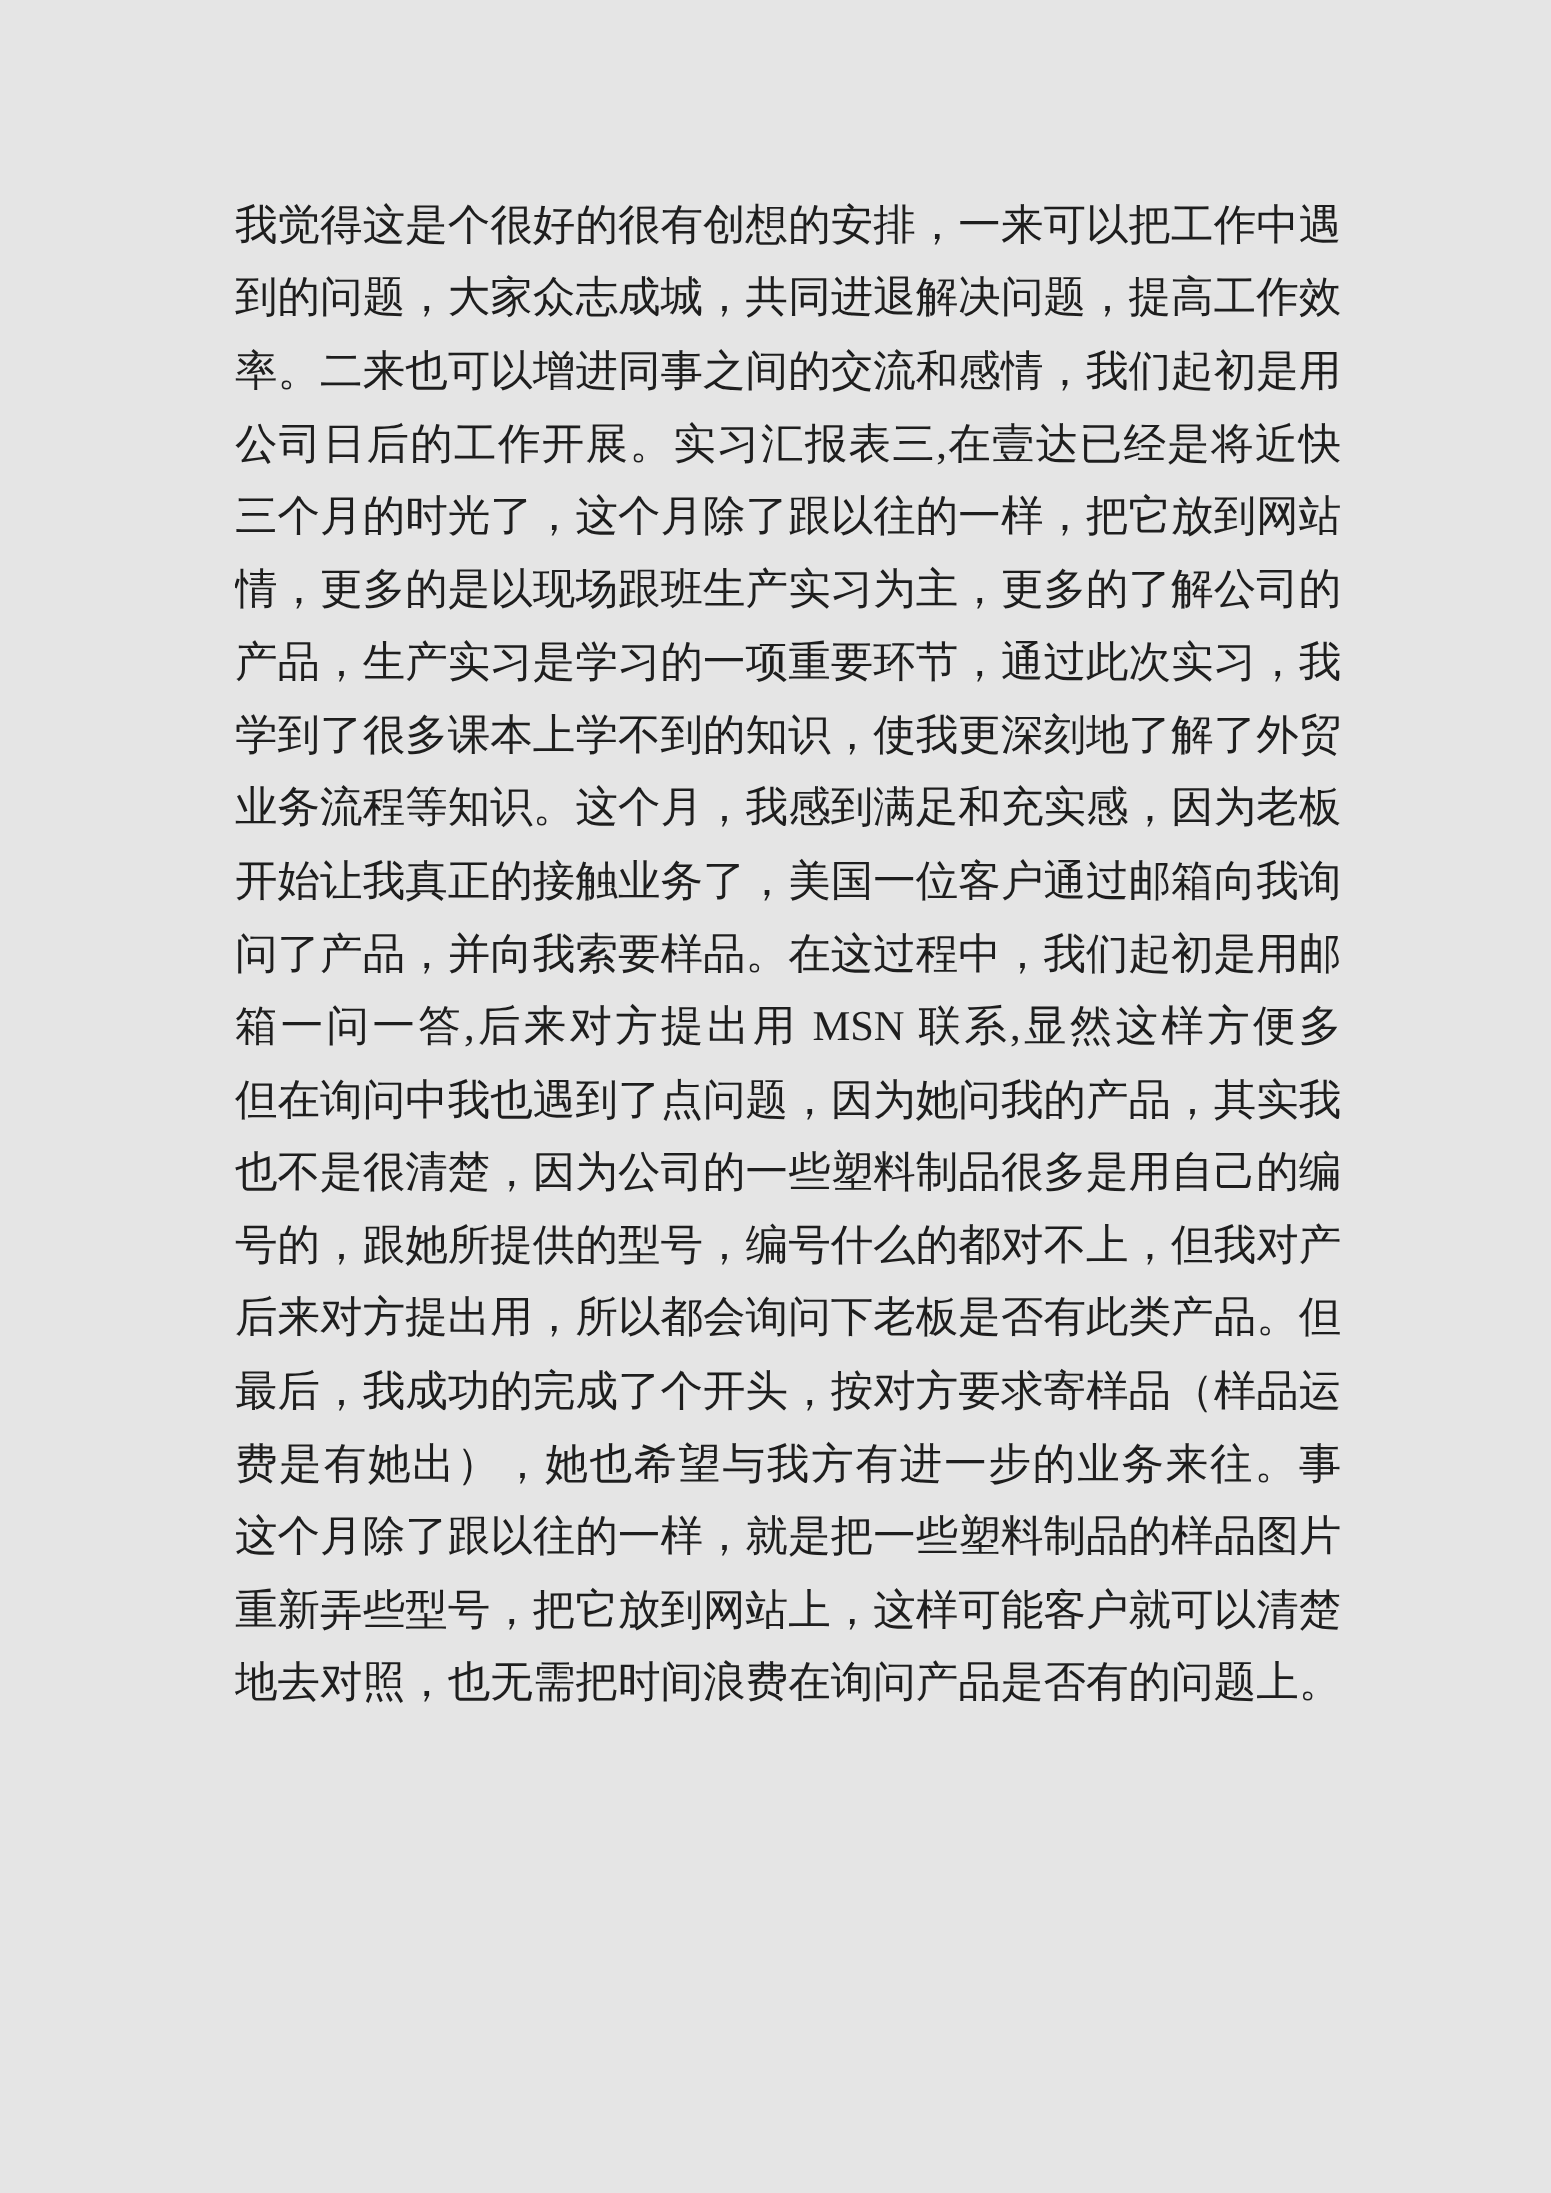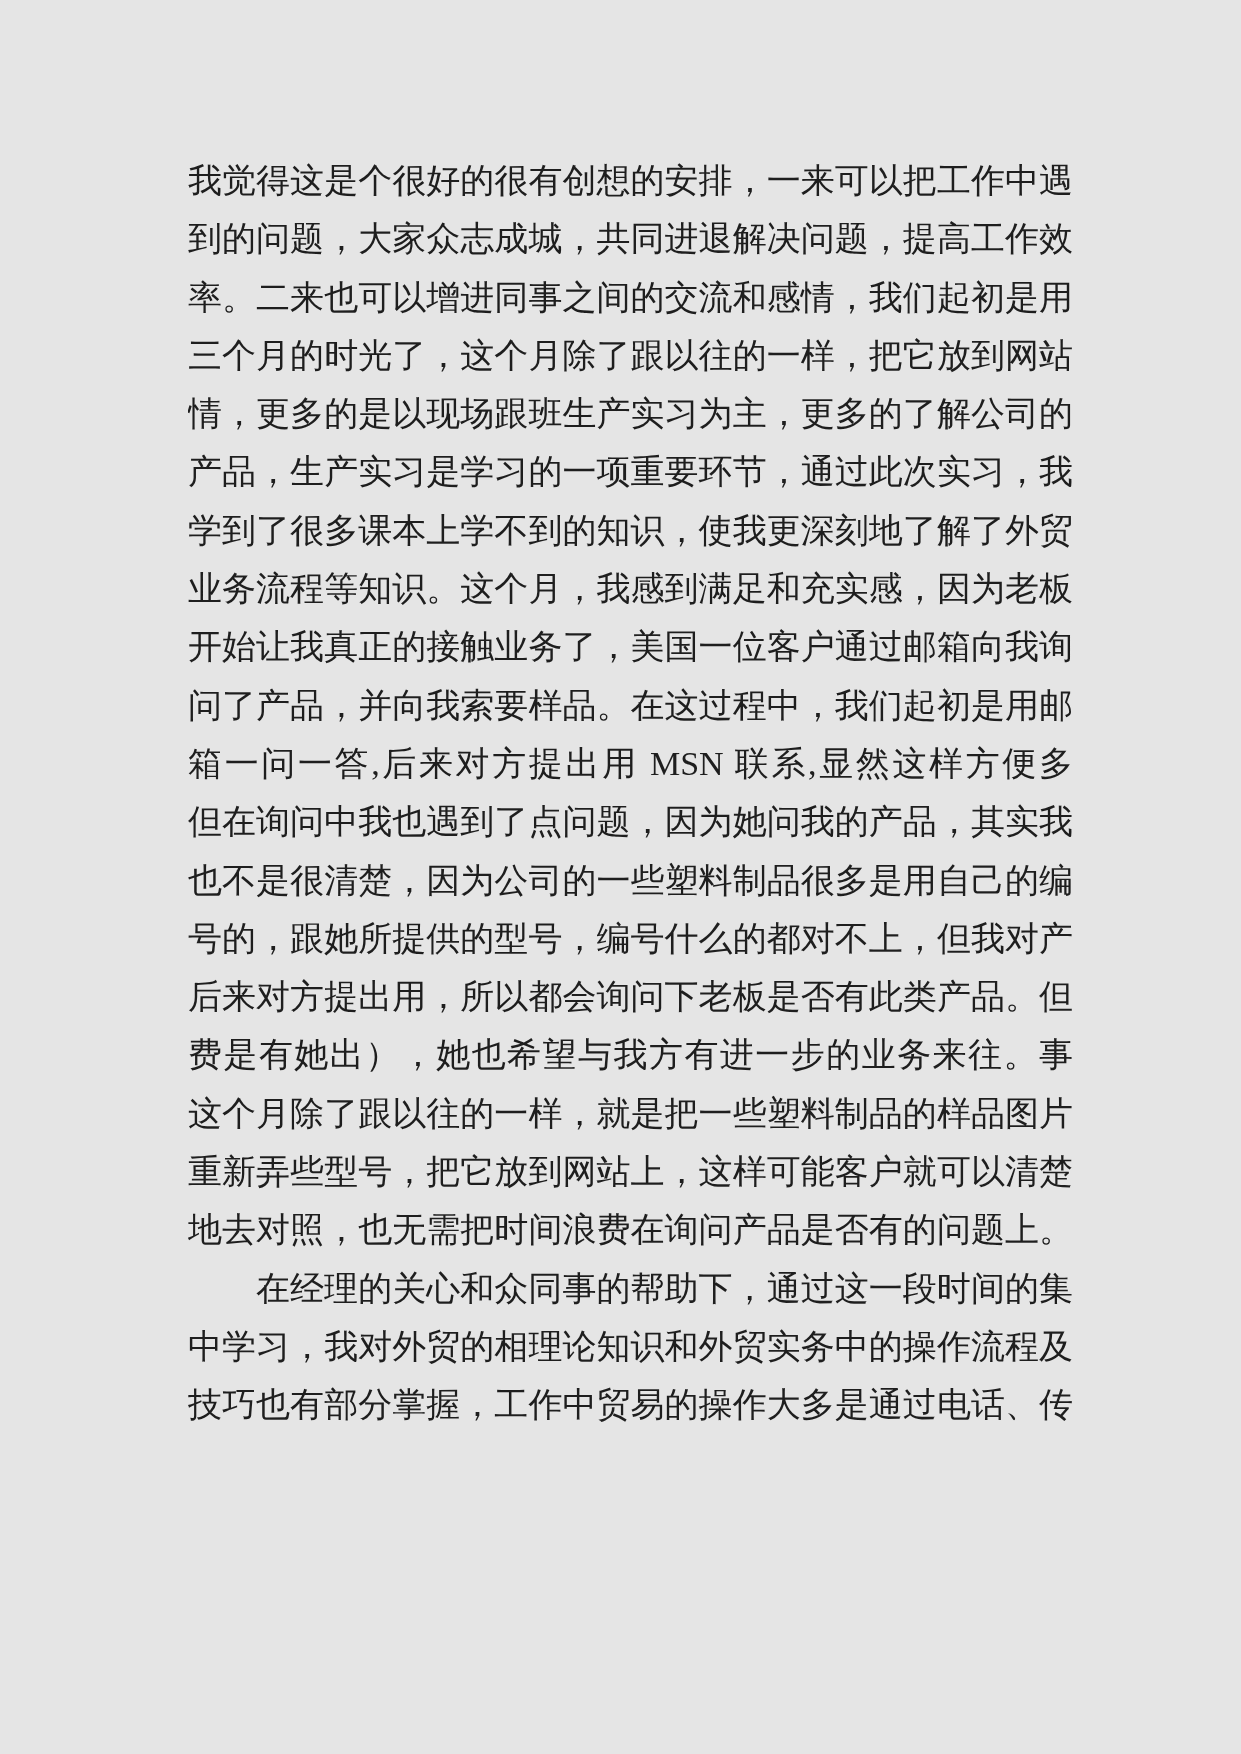--- a/index.html
+++ b/index.html
@@ -43,36 +43,33 @@
 </style>
 </head>
 <body>
 
 <div class="page" style="background: #e5e5e5; padding-left: 46px;">
   <div class="text-block" id="text-block" style="color: rgb(30, 30, 30);">
       <div class="paragraph">
         <div class="text-line">我觉得这是个很好的很有创想的安排，一来可以把工作中遇</div>
         <div class="text-line">到的问题，大家众志成城，共同进退解决问题，提高工作效</div>
         <div class="text-line">率。二来也可以增进同事之间的交流和感情，我们起初是用邮</div>
+        <div class="text-line">公司日后的工作开展。实习汇报表三,在壹达已经是将近快</div>
         <div class="text-line">三个月的时光了，这个月除了跟以往的一样，把它放到网站上</div>
         <div class="text-line">情，更多的是以现场跟班生产实习为主，更多的了解公司的</div>
         <div class="text-line">产品，生产实习是学习的一项重要环节，通过此次实习，我</div>
         <div class="text-line">学到了很多课本上学不到的知识，使我更深刻地了解了外贸</div>
         <div class="text-line">业务流程等知识。这个月，我感到满足和充实感，因为老板</div>
         <div class="text-line">开始让我真正的接触业务了，美国一位客户通过邮箱向我询</div>
         <div class="text-line">问了产品，并向我索要样品。在这过程中，我们起初是用邮</div>
         <div class="text-line">箱一问一答,后来对方提出用 MSN 联系,显然这样方便多了，</div>
         <div class="text-line">但在询问中我也遇到了点问题，因为她问我的产品，其实我</div>
         <div class="text-line">也不是很清楚，因为公司的一些塑料制品很多是用自己的编</div>
         <div class="text-line">号的，跟她所提供的型号，编号什么的都对不上，但我对产</div>
         <div class="text-line">后来对方提出用，所以都会询问下老板是否有此类产品。但</div>
+        <div class="text-line">最后，我成功的完成了个开头，按对方要求寄样品（样品运</div>
         <div class="text-line">费是有她出），她也希望与我方有进一步的业务来往。事后，</div>
         <div class="text-line">这个月除了跟以往的一样，就是把一些塑料制品的样品图片</div>
         <div class="text-line">重新弄些型号，把它放到网站上，这样可能客户就可以清楚</div>
         <div class="text-line">地去对照，也无需把时间浪费在询问产品是否有的问题上。</div>
       </div>
-      <div class="paragraph">
-        <div class="text-line indent">在经理的关心和众同事的帮助下，通过这一段时间的集</div>
-        <div class="text-line">中学习，我对外贸的相理论知识和外贸实务中的操作流程及</div>
-        <div class="text-line">技巧也有部分掌握，工作中贸易的操作大多是通过电话、传</div>
-      </div>
     </div>
 </div>
 
 </body></html>

